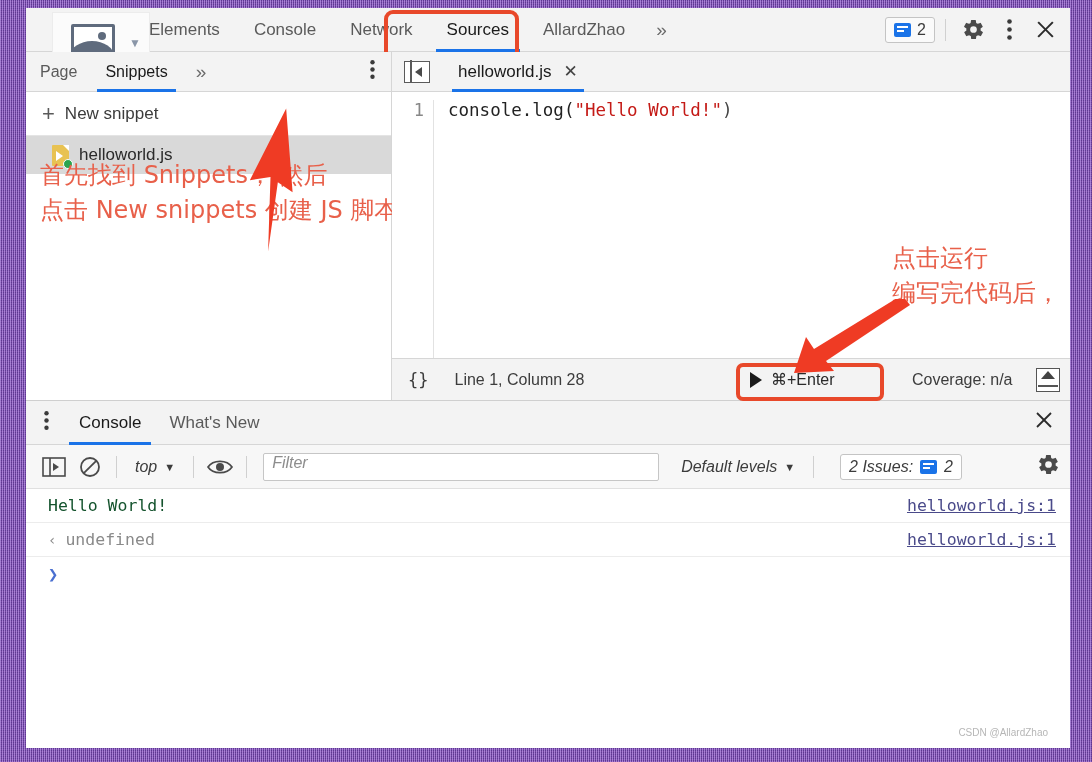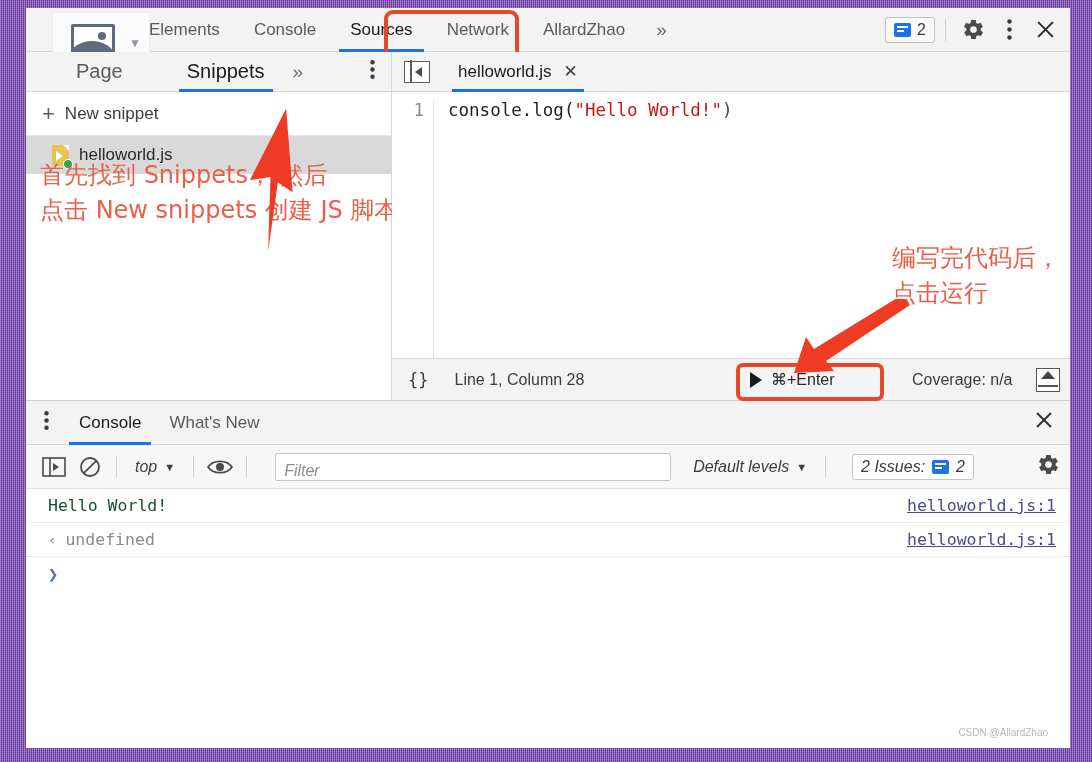--- a/index.html
+++ b/index.html
@@ -124,21 +124,21 @@
     position: relative;
   }
   .navtabs {
     height: 40px; background: #f3f3f3;
     border-bottom: 1px solid #d6d6d6;
     display: flex; align-items: center; position: relative;
   }
   .ntab {
     position: relative; padding: 0 14px; height: 40px;
     display: flex; align-items: center;
-    font-size: 20px; color: #5a5a5a; margin-left: 36px;
+    font-size: 16px; color: #5a5a5a;
   }
   .ntab.active { color: #1a1a1a; }
   .ntab.active::after {
     content: ""; position: absolute; left: 6px; right: 6px; bottom: 0;
     height: 3px; background: #1a73e8;
   }
   .nav-more { margin-left: auto; padding: 0 16px; color: #4a4a4a; font-size: 18px; }
 
   .newsnippet {
     height: 44px; display: flex; align-items: center; gap: 10px;
@@ -276,23 +276,23 @@
   .dtab.active::after { content:""; position:absolute; left:4px; right:4px; bottom:0; height:3px; background:#1a73e8; }
   .dclose { margin-left: auto; padding-right: 16px; font-size: 21px; color: #3a3a3a; }
 
   .console-toolbar {
     height: 44px; background: #f7f7f7; border-bottom: 1px solid #e0e0e0;
     display: flex; align-items: center; gap: 0; padding: 0 10px; font-style: italic;
   }
   .ctb-ico { width: 36px; height: 30px; display:flex; align-items:center; justify-content:center; color:#444; }
   .exec-ctx { display:flex; align-items:center; gap:7px; font-size:16px; color:#3c3c3c; padding: 0 10px; }
   .filterbox {
-    flex: 0 0 auto; width: 396px; height: 28px; margin-left: 20px;
+    flex: 0 0 auto; width: 396px; height: 28px; margin-left: 8px;
     border: 1px solid #c6c6c6; border-radius: 2px; background: #fff;
-    display: flex; align-items: flex-end; padding: 0 8px;
+    display: flex; align-items: flex-start; padding: 0 8px;
     font-size: 16px; color: #8d8d8d;
   }
   .levels { margin-left: 22px; display:flex; align-items:center; gap:7px; font-size:16px; color:#3c3c3c; }
   .issues-chip2 {
     margin-left: 18px; display:flex; align-items:center; gap:7px;
     border: 1px solid #c4c4c4; border-radius: 3px; background:#fff;
     height: 26px; padding: 4px 8px; font-size: 16px; color:#3c3c3c;
   }
   .cgear { margin-left: auto; color:#444; }
 
@@ -326,25 +326,25 @@
   <div class="topbar">
     <div class="inspect-icons"></div>
 
     <div class="main-tabs">
       <div class="mtab">
           <span>Elements</span>
         </div>
       <div class="mtab">
           <span>Console</span>
         </div>
+      <div class="mtab">
+          <span>Network</span>
+        </div>
       <div class="mtab active">
           <span>Sources</span>
-        </div>
-      <div class="mtab">
-          <span>Network</span>
         </div>
       <div class="mtab">
           <span>AllardZhao</span>
         </div>
       <div class="chev">»</div>
     </div>
 
     <div class="topbar-right">
       <div class="issues-chip">
         <span class="msg-ico"></span>
@@ -452,22 +452,22 @@
 
         <span class="coverage">Coverage: n/a</span>
 
         <div class="drawerbtn">
             <span class="up"></span>
           </div>
 
         <div class="hl-run"></div>
 
         <div class="annot-right">
+          <div>点击运行</div>
           <div>编写完代码后，</div>
-          <div>点击运行</div>
         </div>
 
         <svg class="arrow2" width="130" height="80" viewBox="0 0 130 80">
           <path d="M120 6 L36 62 L44 72 L4 74 L16 38 L24 50 L112 -4 Z" fill="#ef3b24"></path>
         </svg>
       </div>
     </div>
   </div>
 
   <div class="drawer">

